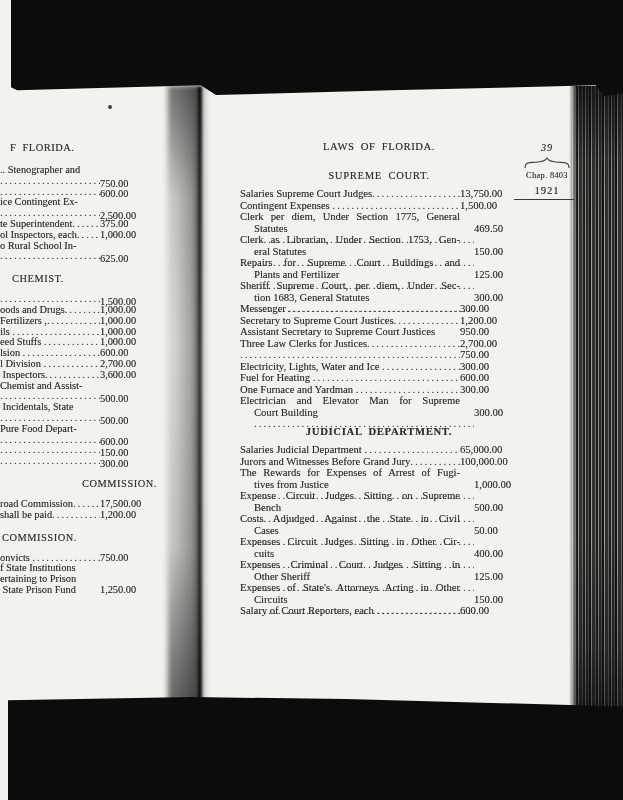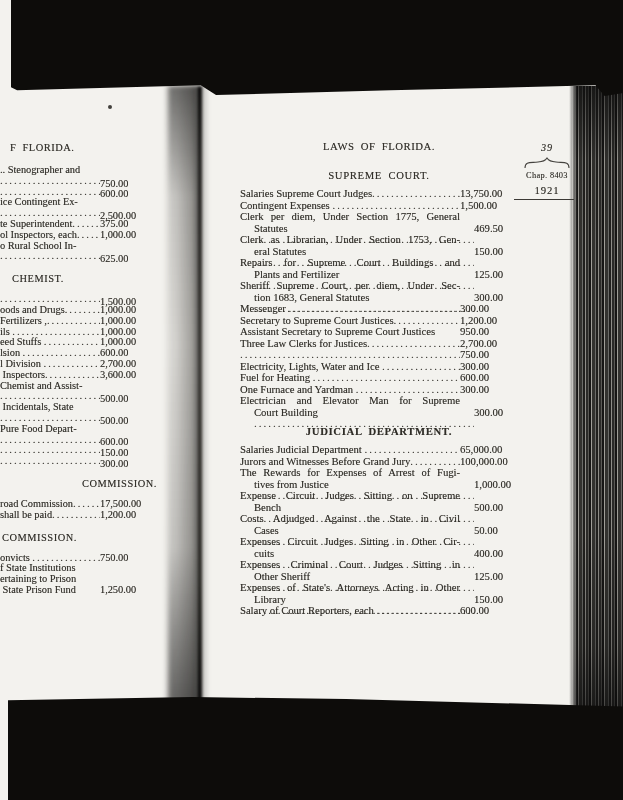--- a/index.html
+++ b/index.html
@@ -524,21 +524,21 @@
               </span>
               <span class="amt">125.00</span>
             </div>
             <div class="row">
               <span class="lw">
                 <span class="lt just">Expenses of State's Attorneys Acting in Other</span>
               </span>
             </div>
             <div class="row ind">
               <span class="lw">
-                <span class="lt">Library </span>
+                <span class="lt">Circuits </span>
                 <span class="leader"></span>
               </span>
               <span class="amt">150.00</span>
             </div>
             <div class="row">
               <span class="lw">
                 <span class="lt">Salary of Court Reporters, each </span>
                 <span class="leader"></span>
               </span>
               <span class="amt">600.00</span>

